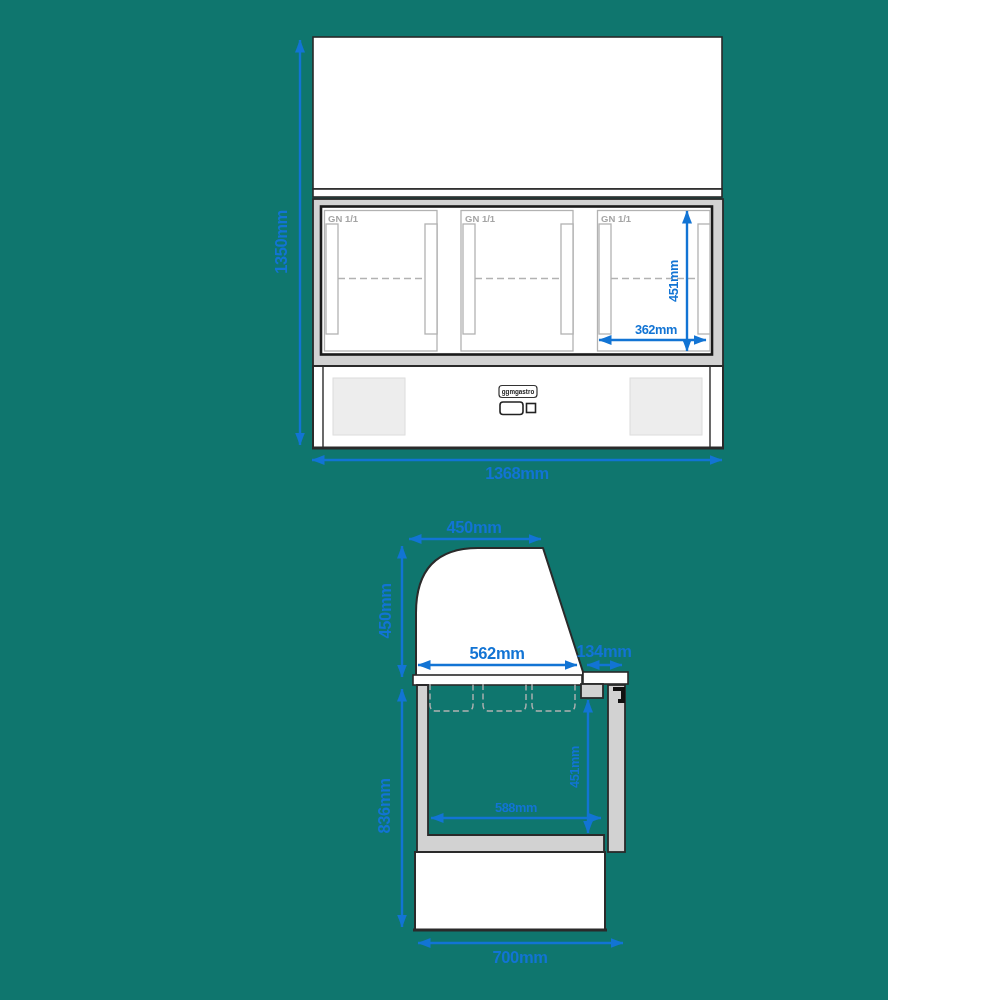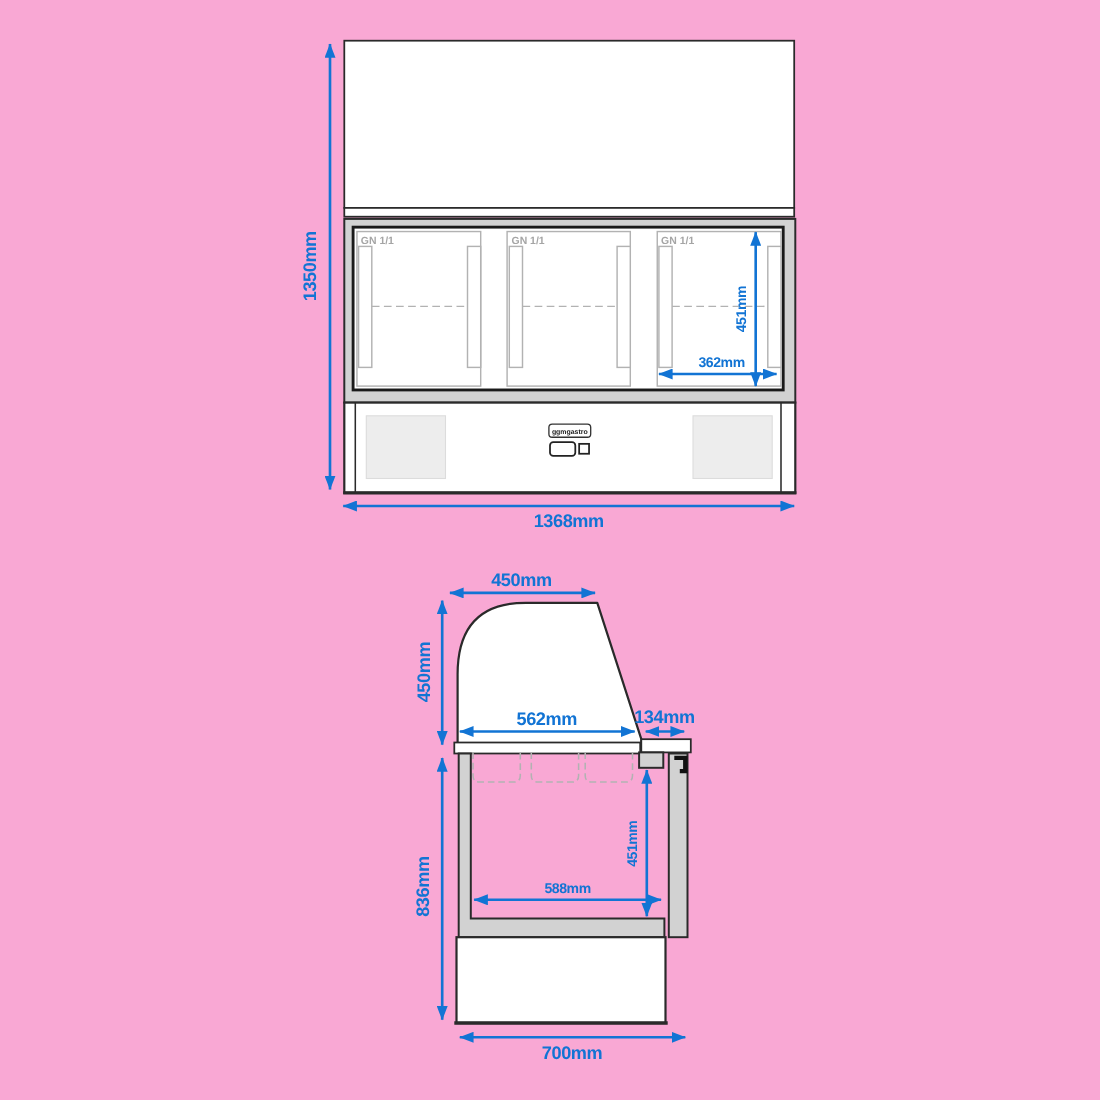--- a/index.html
+++ b/index.html
@@ -1,16 +1,16 @@
 <!DOCTYPE html>
 <html style="--dimension-blue: #1274d4; --outline-dark: #2a2a2a; --frame-gray: #d2d2d2; --door-gray: #b2b2b2; --label-gray: #a5a5a5; --vent-gray: #ededed;"><head>
 <meta charset="utf-8">
 <style>
   html,body{margin:0;padding:0;background:#ffffff;}
-  .page{width:1000px;height:1000px;position:relative;background:#f9a8d4;overflow:hidden;}
+  .page{width:888px;height:1000px;position:relative;background:#0f766e;overflow:hidden;}
   svg{display:block;}
   .dim-line{stroke:var(--dimension-blue,#1274d4);stroke-width:2.4;fill:none;}
   .dim-text{fill:var(--dimension-blue,#1274d4);font-family:"Liberation Sans",sans-serif;font-weight:bold;letter-spacing:-0.4px;}
   .t-big{font-size:16.5px;}
   .t-small{font-size:12.8px;}
   .ah{fill:var(--dimension-blue,#1274d4);}
   .outline{fill:#ffffff;stroke:var(--outline-dark,#2a2a2a);stroke-width:2;}
   .outline-thin{fill:#ffffff;stroke:var(--outline-dark,#2a2a2a);stroke-width:1.6;}
   .gray-part{fill:var(--frame-gray,#d2d2d2);stroke:var(--outline-dark,#2a2a2a);stroke-width:1.8;}
   .door{fill:none;stroke:var(--door-gray,#b2b2b2);stroke-width:1.3;}

